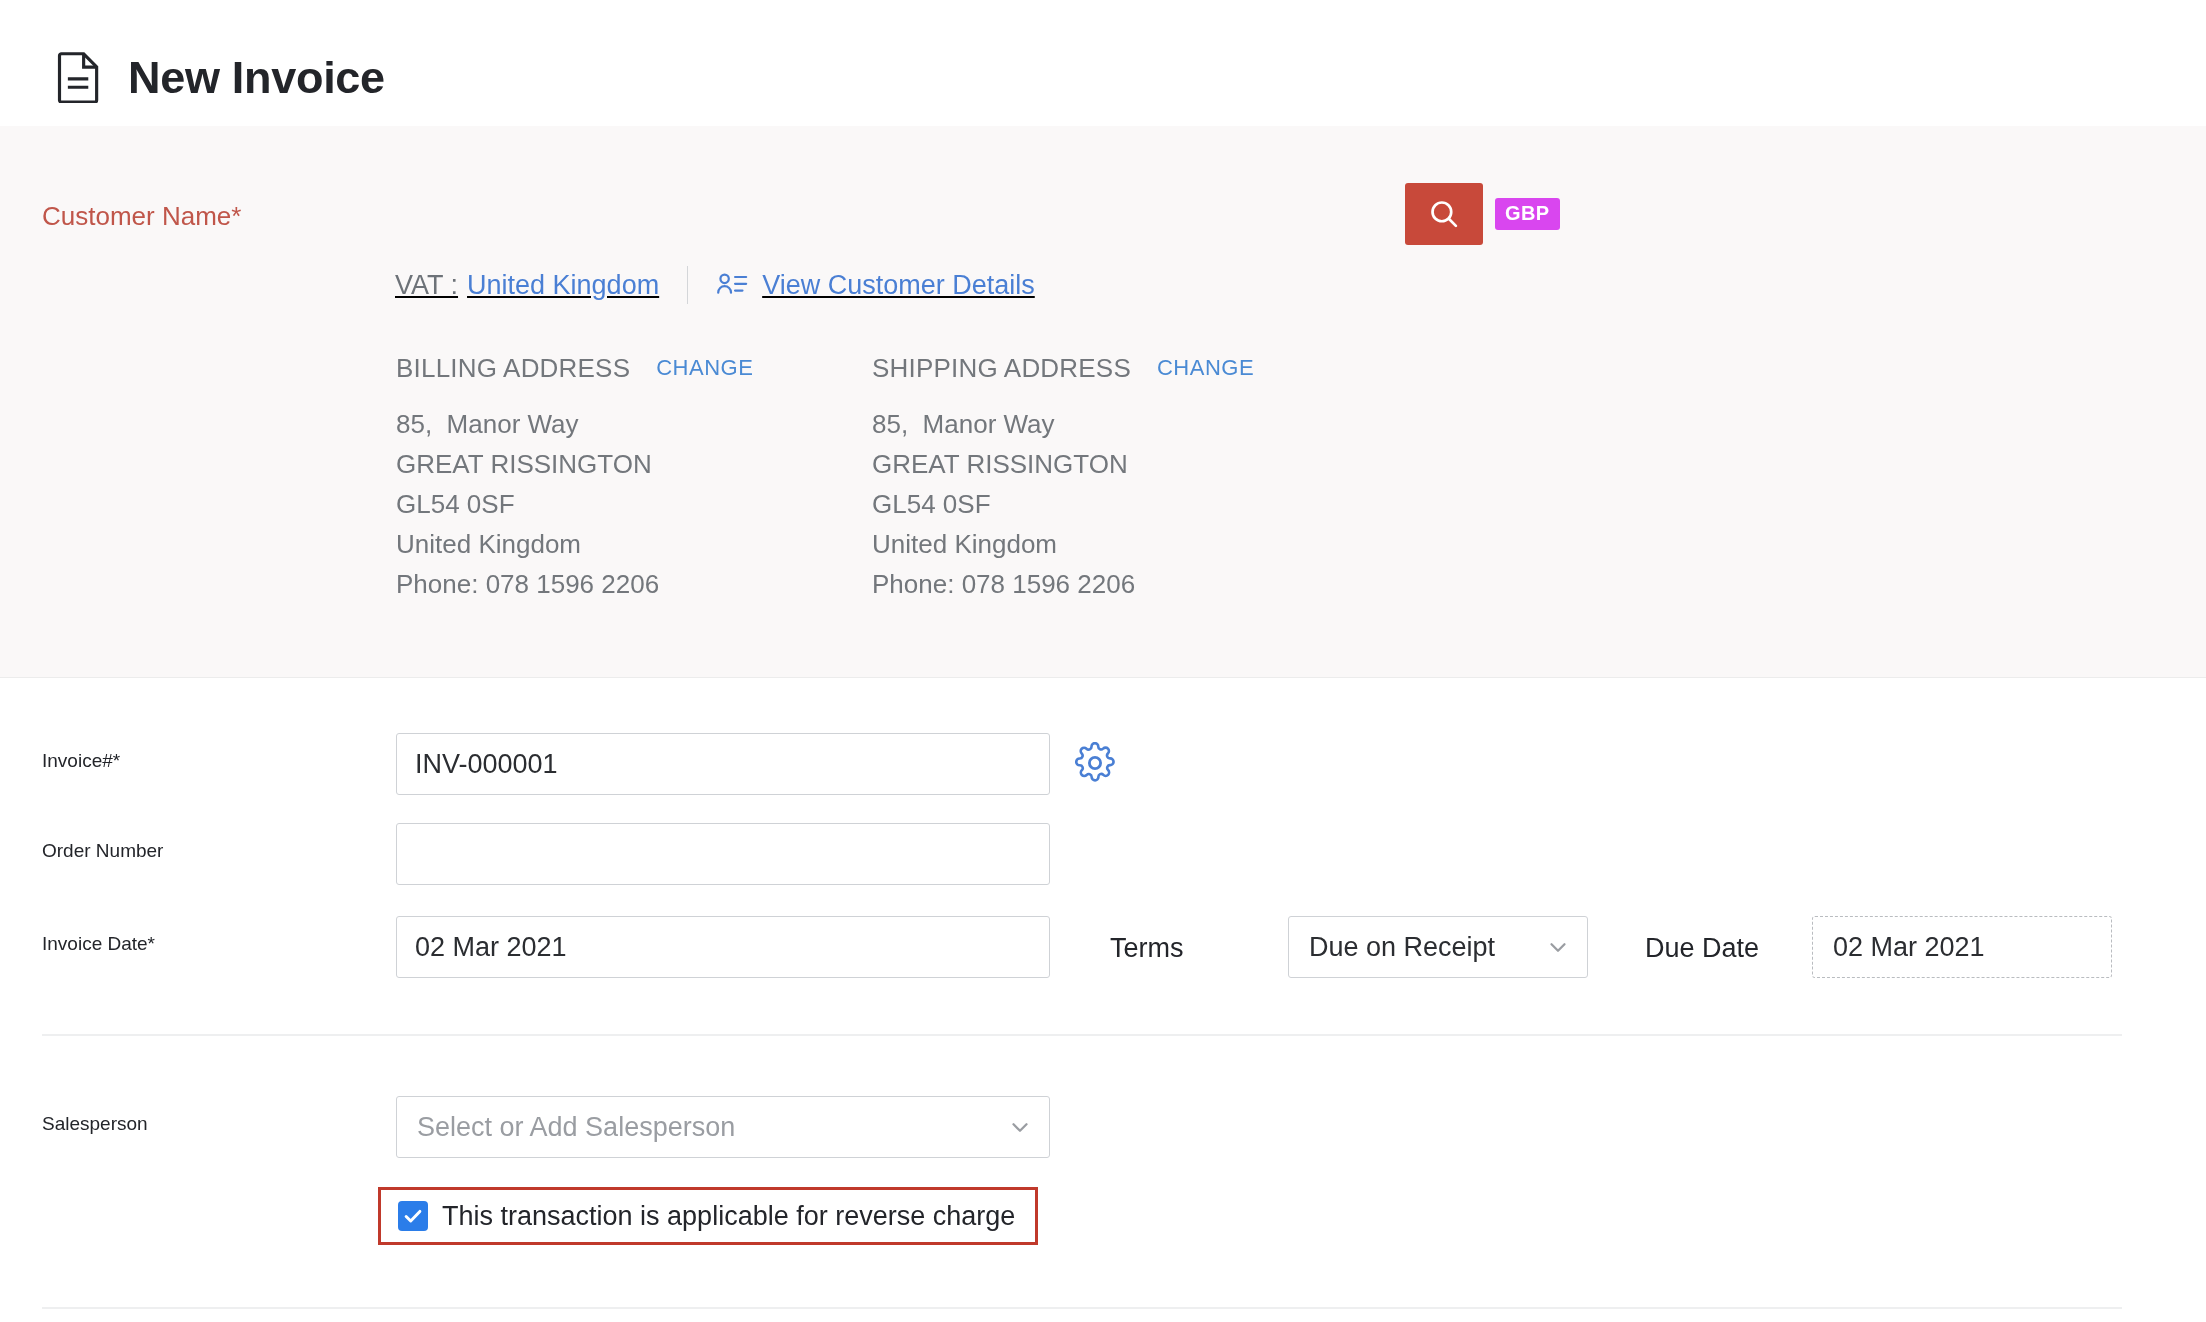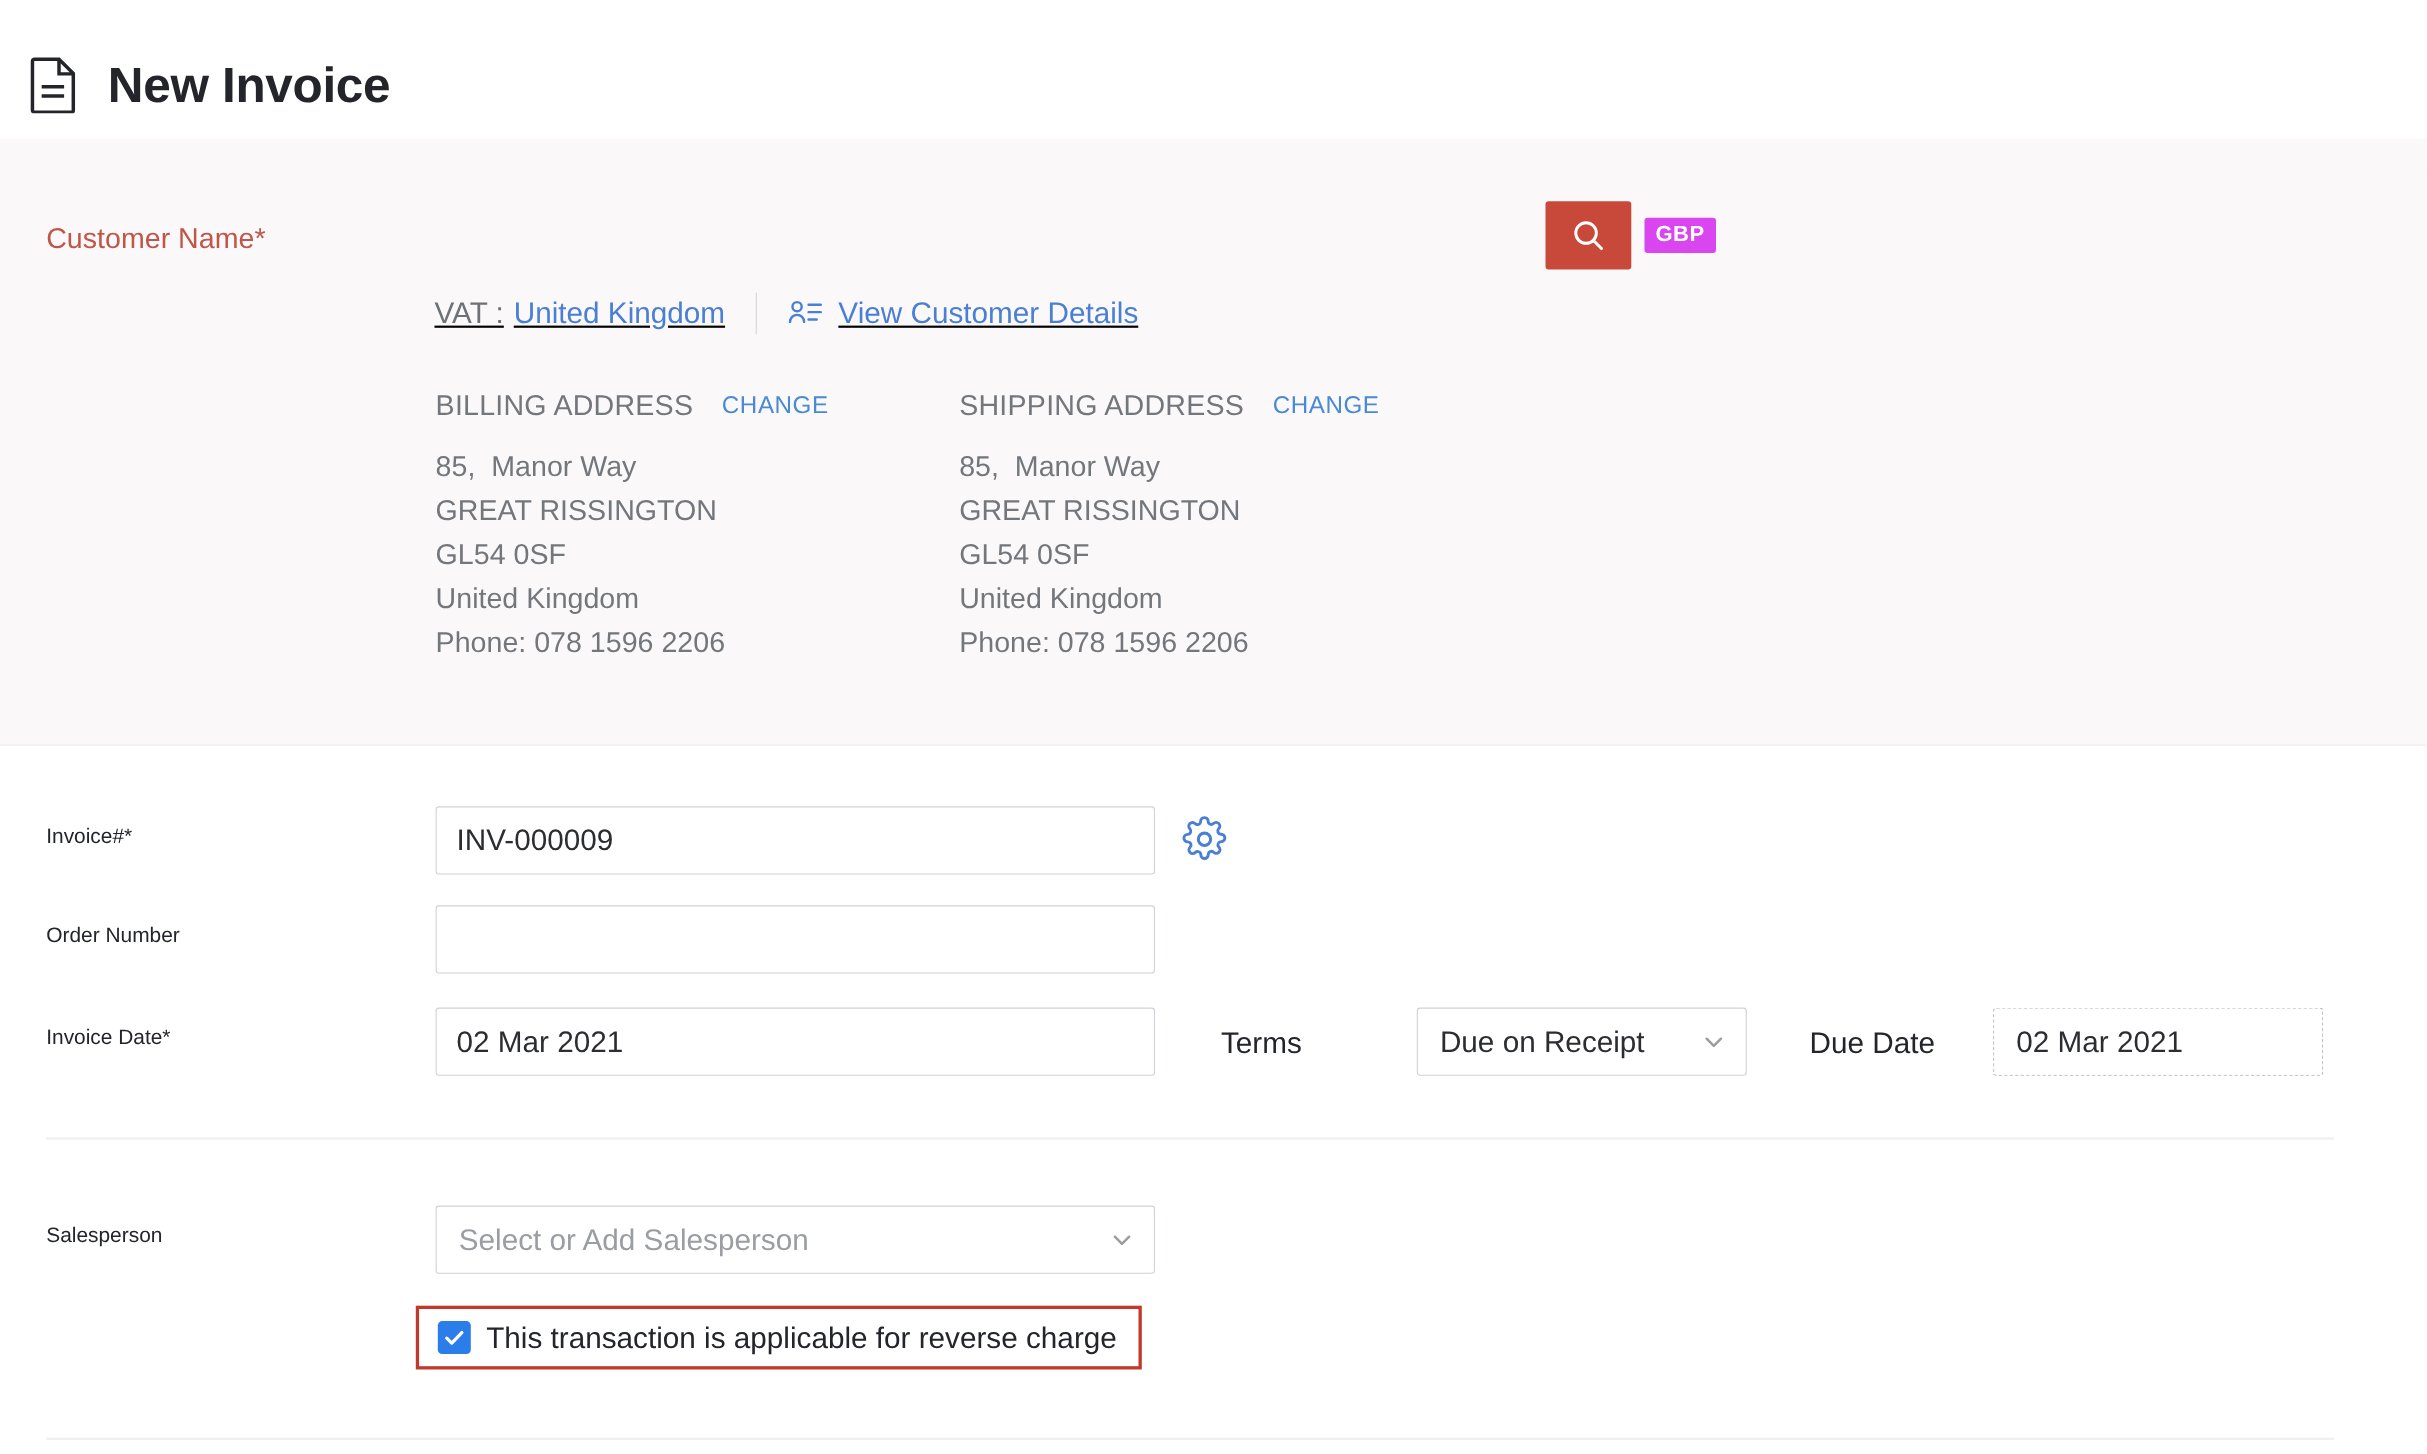--- a/index.html
+++ b/index.html
@@ -20,21 +20,21 @@
 
   
   .header {
     position: absolute;
     left: 0; top: 0;
     width: 2206px; height: 156px;
     background: #ffffff;
     border-bottom: 2px solid #e8e8e8;
     display: flex;
     align-items: center;
-    padding-left: 26px;
+    padding-left: 56px;
   }
   .header .doc-icon {
     width: 46px; height: 52px;
     margin-right: 26px;
     display: block;
   }
   .header .title {
     font-size: 45px;
     font-weight: 600;
     color: #23252a;
@@ -341,21 +341,21 @@
     </div>
     <div class="ln">85,  Manor Way</div>
     <div class="ln">GREAT RISSINGTON</div>
     <div class="ln">GL54 0SF</div>
     <div class="ln">United Kingdom</div>
     <div class="ln">Phone: 078 1596 2206</div>
   </div>
 
   <div class="field-label lbl-invnum label-req">Invoice#*</div>
   <div class="txt-input in-invnum">
-    <span class="v">INV-000009</span>
+    <span class="v">INV-000001</span>
   </div>
   <div class="gear-btn">
     <svg width="42" height="42" viewBox="0 0 24 24" fill="none">
       <path d="M12 15.2a3.2 3.2 0 1 0 0-6.4 3.2 3.2 0 0 0 0 6.4z" stroke="#4a7fd4" stroke-width="1.6"></path>
       <path d="M19.1 14.2a1.6 1.6 0 0 0 .32 1.77l.06.06a1.93 1.93 0 1 1-2.73 2.73l-.06-.06a1.6 1.6 0 0 0-1.77-.32 1.6 1.6 0 0 0-.97 1.47v.17a1.93 1.93 0 1 1-3.86 0v-.09a1.6 1.6 0 0 0-1.05-1.47 1.6 1.6 0 0 0-1.77.32l-.06.06a1.93 1.93 0 1 1-2.73-2.73l.06-.06a1.6 1.6 0 0 0 .32-1.77 1.6 1.6 0 0 0-1.47-.97h-.17a1.93 1.93 0 1 1 0-3.86h.09a1.6 1.6 0 0 0 1.47-1.05 1.6 1.6 0 0 0-.32-1.77l-.06-.06a1.93 1.93 0 1 1 2.73-2.73l.06.06a1.6 1.6 0 0 0 1.77.32h.08a1.6 1.6 0 0 0 .97-1.47v-.17a1.93 1.93 0 1 1 3.86 0v.09a1.6 1.6 0 0 0 .97 1.47 1.6 1.6 0 0 0 1.77-.32l.06-.06a1.93 1.93 0 1 1 2.73 2.73l-.06.06a1.6 1.6 0 0 0-.32 1.77v.08a1.6 1.6 0 0 0 1.47.97h.17a1.93 1.93 0 1 1 0 3.86h-.09a1.6 1.6 0 0 0-1.47.97z" stroke="#4a7fd4" stroke-width="1.5"></path>
     </svg>
   </div>
 
   <div class="field-label lbl-ordnum">Order Number</div>
   <div class="txt-input in-ordnum">

